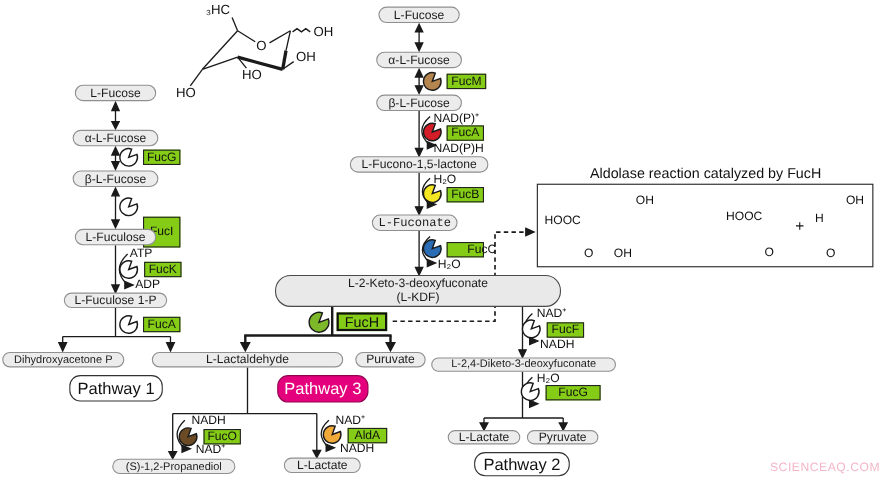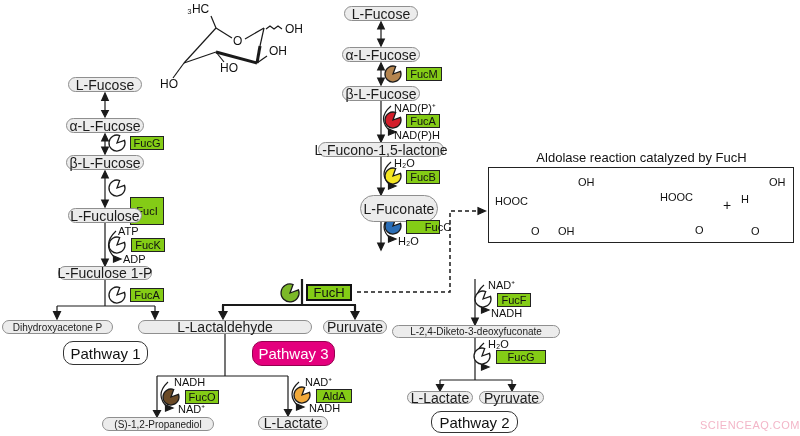--- a/index.html
+++ b/index.html
@@ -1,20 +1,20 @@
 <!DOCTYPE html>
 <html><head>
 <meta charset="utf-8">
 <style>
   html,body{margin:0;padding:0;}
   body{font-family:"Liberation Sans",sans-serif;background:#fff;}
   #stage{position:relative;width:800px;height:436px;background:#ffffff;overflow:hidden;}
   #wires{position:absolute;left:0;top:0;width:800px;height:436px;}
   .pill{position:absolute;background:#ececec;border:1.2px solid #8f8f8f;border-radius:999px;
-        display:flex;align-items:center;justify-content:center;font-size:14px;color:#1c1c1c;
+        display:flex;align-items:center;justify-content:center;font-size:11px;color:#1c1c1c;
         white-space:nowrap;box-sizing:border-box;}
   .pill.small{font-size:10px;text-align:right;}
   .bigbox{position:absolute;background:#e9e9e9;border:1.4px solid #4a4a4a;border-radius:14px;
         display:flex;flex-direction:column;align-items:center;justify-content:center;
         font-size:11px;color:#1c1c1c;line-height:13px;box-sizing:border-box;}
   .ebox{position:absolute;background:#84cc16;border:1.2px solid #222;display:flex;align-items:center;
         justify-content:center;font-size:11px;color:#111;box-sizing:border-box;}
   .ebox.bold{border:2px solid #111;font-size:13px;}
   .cof{position:absolute;font-size:11px;color:#111;white-space:nowrap;line-height:11px;}
   .pathway{position:absolute;background:#fff;border:1.6px solid #333;border-radius:10px;
@@ -207,23 +207,27 @@
   <div class="pill" style="left:344px;top:6px;width:74px;height:15px;">L-Fucose</div>
   <div class="pill" style="left:342px;top:47px;width:78px;height:15px;">α-L-Fucose</div>
   <div class="ebox" style="left:406px;top:67px;width:36px;height:14px;">FucM</div>
   <div class="pill" style="left:342px;top:86px;width:78px;height:15px;">β-L-Fucose</div>
   <div class="cof" style="left:394px;top:103px;">NAD(P)⁺</div>
   <div class="ebox" style="left:406px;top:114px;width:34px;height:14px;">FucA</div>
   <div class="cof" style="left:394px;top:130px;">NAD(P)H</div>
   <div class="pill" style="left:318px;top:142px;width:126px;height:15px;">L-Fucono-1,5-lactone</div>
   <div class="cof" style="left:394px;top:158px;">H₂O</div>
   <div class="ebox" style="left:406px;top:170px;width:34px;height:14px;">FucB</div>
-  <div class="pill" style="left:360px;top:195px;width:78px;height:27px;">L-Fuconate</div>
+  <div class="pill" style="left:338px;top:195px;width:78px;height:15px;font-family:Liberation Mono, monospace;">L-Fuconate</div>
   <div class="ebox" style="left:406px;top:220px;width:34px;height:14px;padding-left:30px;">FucC</div>
   <div class="cof" style="left:398px;top:236px;">H₂O</div>
+  <div class="bigbox" style="left:250px;top:250px;width:260px;height:29px;">
+    <div>L-2-Keto-3-deoxyfuconate</div>
+    <div>(L-KDF)</div>
+  </div>
   <div class="ebox bold" style="left:306px;top:284px;width:46px;height:17px;">FucH</div>
   <div class="pill" style="left:138px;top:320px;width:174px;height:14px;">L-Lactaldehyde</div>
   <div class="pill" style="left:323px;top:320px;width:64px;height:14px;">Puruvate</div>
   <div class="pathway magenta" style="left:252px;top:341px;width:83px;height:25px;">Pathway 3</div>
 
   <div class="cof" style="left:174px;top:377px;">NADH</div>
   <div class="ebox" style="left:185px;top:390px;width:34px;height:14px;">FucO</div>
   <div class="cof" style="left:178px;top:404px;">NAD⁺</div>
   <div class="cof" style="left:305px;top:377px;">NAD⁺</div>
   <div class="ebox" style="left:316px;top:389px;width:36px;height:14px;">AldA</div>

